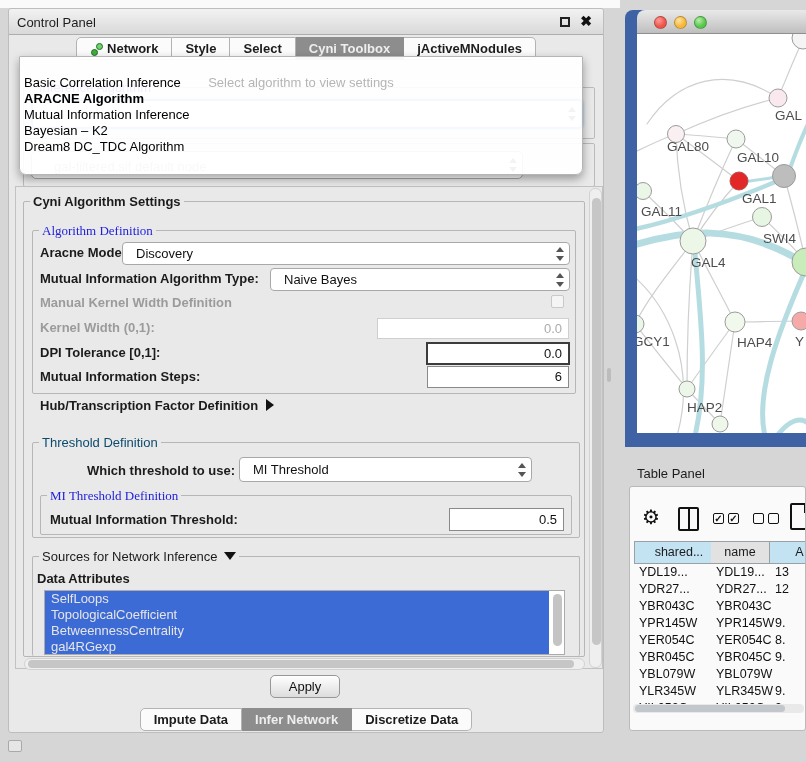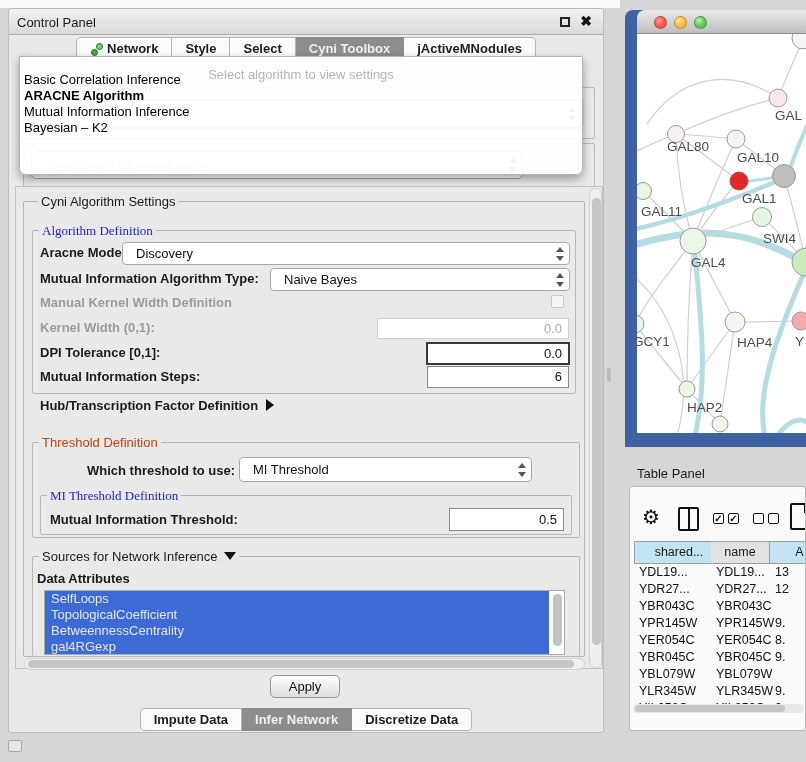--- a/index.html
+++ b/index.html
@@ -42,30 +42,30 @@
       border-left:4px solid transparent; border-right:4px solid transparent;
       border-bottom:5px solid #555; }
   .stepper:after { content:""; position:absolute; left:1px; bottom:0;
       border-left:4px solid transparent; border-right:4px solid transparent;
       border-top:5px solid #555; }
 
   
   #algo-popup { position:absolute; left:10px; top:47px; width:564px; height:119px;
       background:rgba(255,255,255,0.93); border:1px solid #b5b5b5;
       border-radius:1px 1px 7px 7px; box-shadow:0 4px 10px rgba(0,0,0,0.35); z-index:5; }
-  #popup-prompt { text-align:center; font-size:13px; color:#b5b5b5; padding-top:10px; height:15px; }
+  #popup-prompt { text-align:center; font-size:13px; color:#b5b5b5; padding-top:18px; height:15px; }
   .pitem { height:16px; line-height:16px; font-size:13px; color:#000; padding-left:4px; white-space:nowrap; }
   .pitem.bold { font-weight:bold; }
 
   
   #settings { position:absolute; left:6px; top:177px; width:588px; height:483px;
       background:#e9e9e9; border:1px solid #c2c2c2; }
   .group { position:absolute; border:1px solid #b6b6b6; border-radius:2px; }
   .gtitle { position:absolute; font-size:13px; background:#e9e9e9; padding:0 3px; white-space:nowrap; }
-  .gtitle.blue { color:#2121dd;font-family:Liberation Serif, serif; } .gtitle.green { color:#c2410c; }
+  .gtitle.blue { color:#2121dd;font-family:Liberation Serif, serif; } .gtitle.green { color:#0c4a6e; }
   .lbl { position:absolute; font-size:13px; font-weight:bold; color:#1b1b1b; white-space:nowrap; }
   .lbl.dis { color:#9b9b9b; }
   .combo { position:absolute; background:#fff; border:1px solid #a8a8a8; border-radius:4px;
       font-size:13px; color:#111; line-height:21px; padding-left:13px; }
   .field { position:absolute; background:#fff; font-size:13px; color:#111;
       text-align:right; padding-right:6px; }
   .checkbox { position:absolute; width:13px; height:13px; background:#f5f5f5;
       border:1px solid #c9c9c9; border-radius:2px; }
   .tri-r { display:inline-block; margin-left:8px; border-top:6px solid transparent;
       border-bottom:6px solid transparent; border-left:8px solid #111; vertical-align:-1px;}
@@ -171,26 +171,27 @@
     <span class="stepper"></span>
   </div>
 
   <div id="algo-popup">
     <div id="popup-prompt">Select algorithm to view settings</div>
     <div id="popup-list">
         <div class="pitem">Basic Correlation Inference</div>
         <div class="pitem bold">ARACNE Algorithm</div>
         <div class="pitem">Mutual Information Inference</div>
         <div class="pitem">Bayesian – K2</div>
+        <div class="pitem">Dream8 DC_TDC Algorithm</div>
       </div>
   </div>
 
   <div id="settings">
     <div class="group" style="left:7px;top:14px;width:562px;height:456px;"></div>
-    <span class="gtitle" style="left:22px;top:7px;color:#1b1b1b;">Cyni Algorithm Settings</span>
+    <span class="gtitle" style="left:14px;top:7px;color:#1b1b1b;font-weight:bold;">Cyni Algorithm Settings</span>
 
     <div class="group" style="left:16px;top:43px;width:544px;height:164px;"></div>
     <span class="gtitle blue" style="left:23px;top:36px;">Algorithm Definition</span>
 
     <span class="lbl" style="left:24px;top:58px;">Aracne Mode:</span>
     <div class="combo" style="left:106px;top:55px;width:448px;height:23px;">
       <span>Discovery</span>
       <span class="stepper"></span>
     </div>
 

